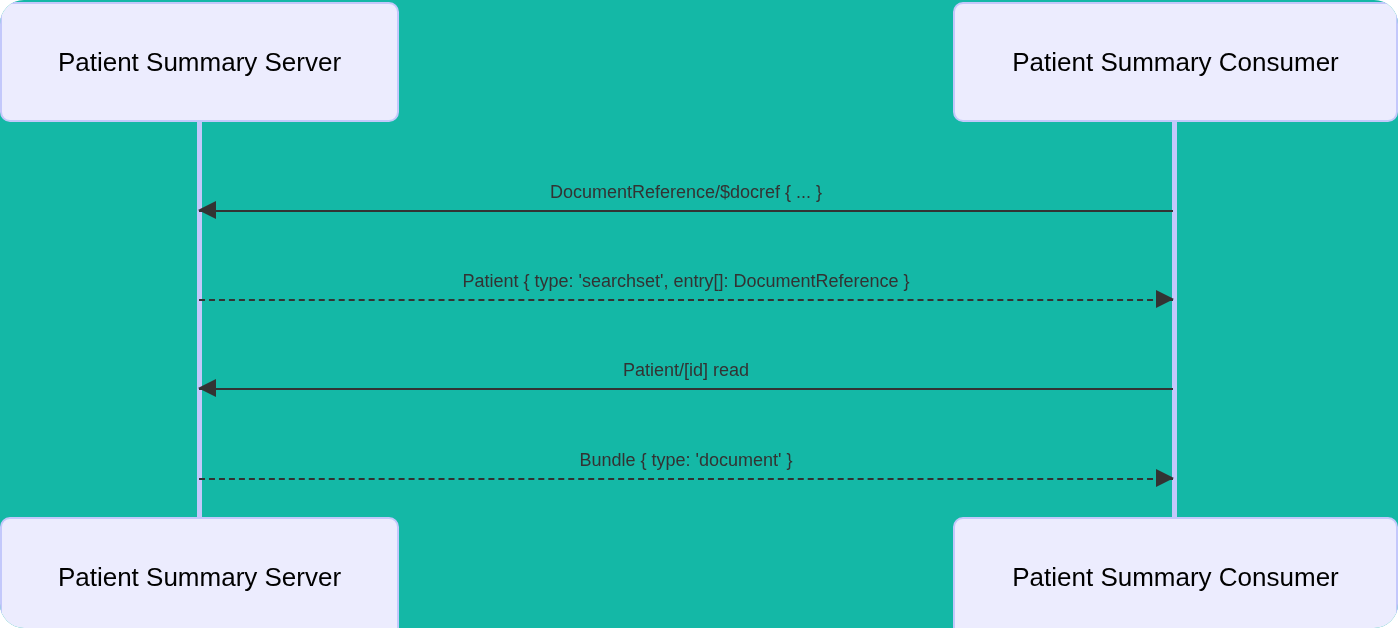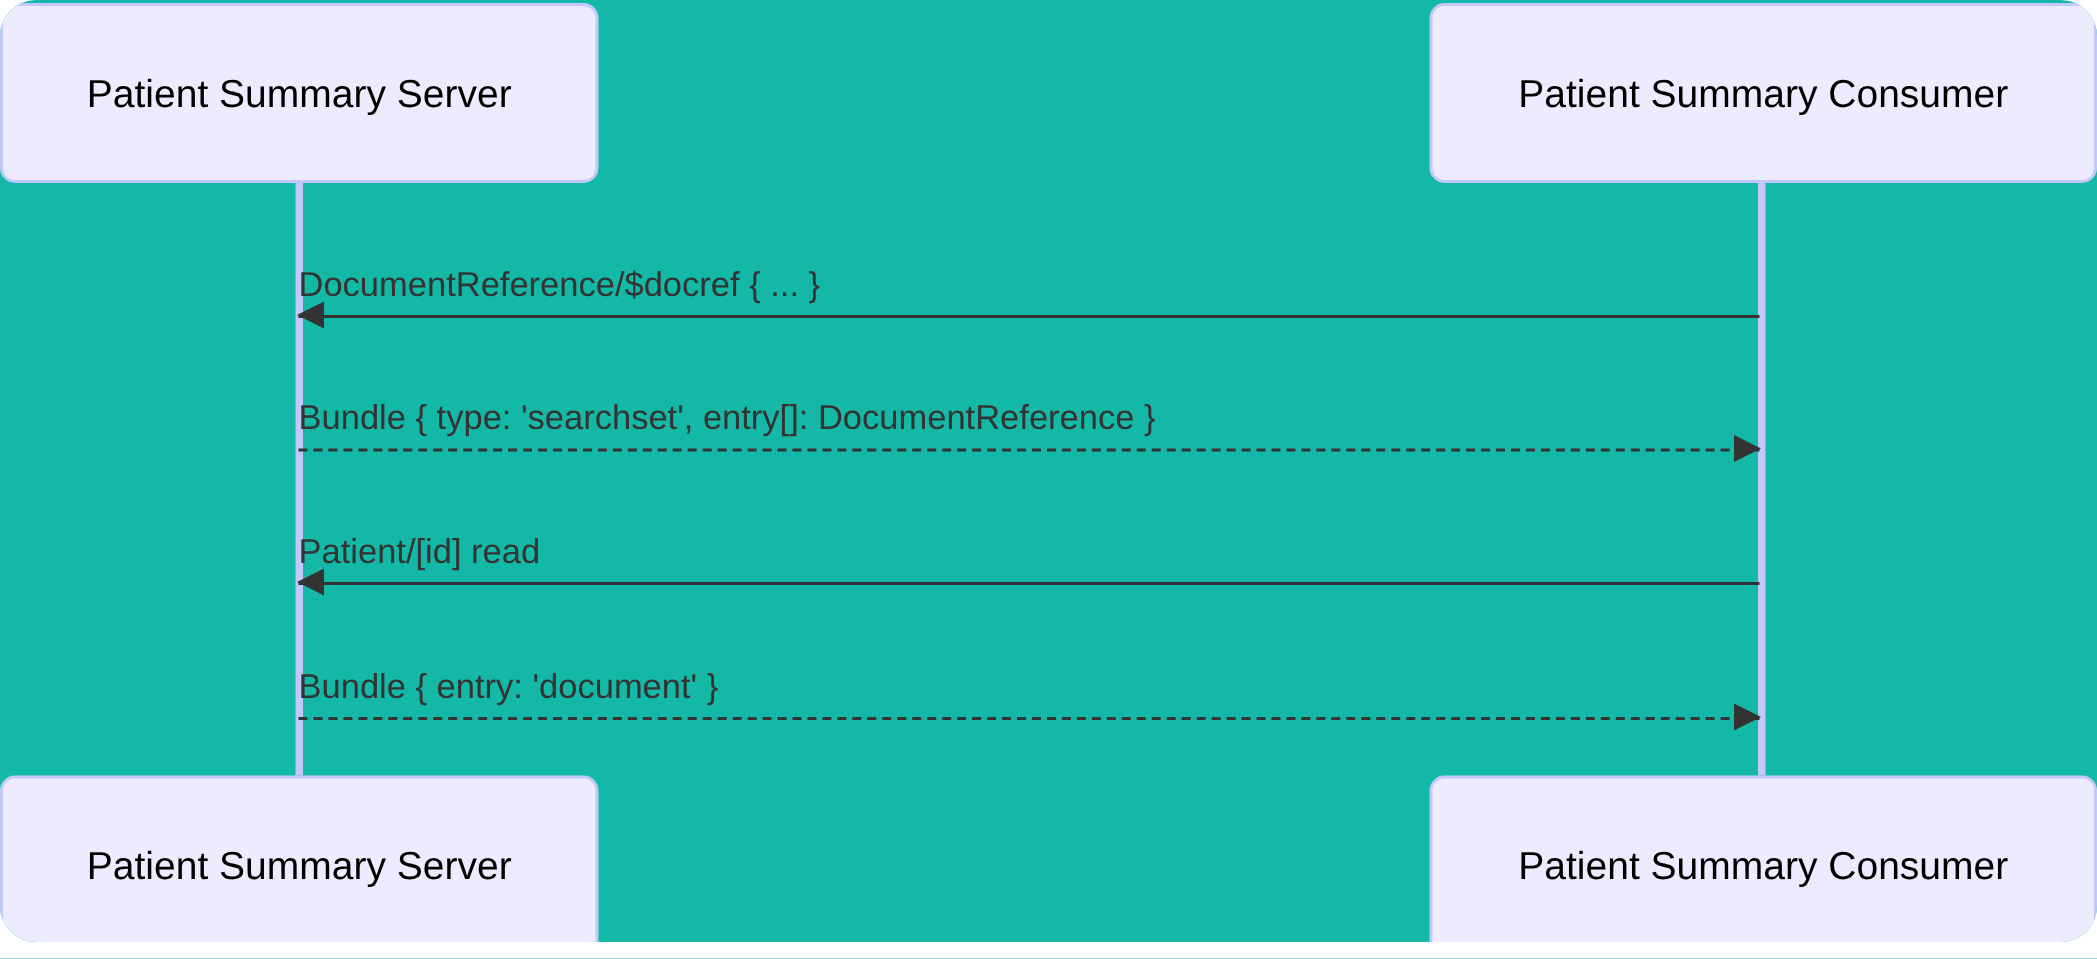--- a/index.html
+++ b/index.html
@@ -57,21 +57,22 @@
     position: absolute;
     left: 199px;
     width: 974px;
     height: 0;
   }
   .message-label {
     position: absolute;
     left: 0;
     width: 100%;
     bottom: 9px;
-    font-size: 23px;
+    text-align: center;
+    font-size: 18px;
     color: #333333;
     font-family: "Liberation Sans", sans-serif;
     white-space: nowrap;
     line-height: 1;
     margin-top: 28px;
   }
   .message-line {
     position: absolute;
     left: 0;
     top: 0;
@@ -122,33 +123,33 @@
   <div class="lifeline lifeline-left"></div>
   <div class="lifeline lifeline-right"></div>
 
   <div class="message msg-1">
     <div class="message-label">DocumentReference/$docref { ... }</div>
     <div class="message-line"></div>
     <div class="arrowhead left"></div>
   </div>
 
   <div class="message msg-2">
-    <div class="message-label">Bundle { type: 'searchset', entry[]: DocumentReference }</div>
+    <div class="message-label">Patient { type: 'searchset', entry[]: DocumentReference }</div>
     <div class="message-line dashed"></div>
     <div class="arrowhead right"></div>
   </div>
 
   <div class="message msg-3">
     <div class="message-label">Patient/[id] read</div>
     <div class="message-line"></div>
     <div class="arrowhead left"></div>
   </div>
 
   <div class="message msg-4">
-    <div class="message-label">Bundle { entry: 'document' }</div>
+    <div class="message-label">Bundle { type: 'document' }</div>
     <div class="message-line dashed"></div>
     <div class="arrowhead right"></div>
   </div>
 
   <div class="participant-box participant-bot-left">
     <span>Patient Summary Server</span>
   </div>
 
   <div class="participant-box participant-bot-right">
     <span>Patient Summary Consumer</span>

